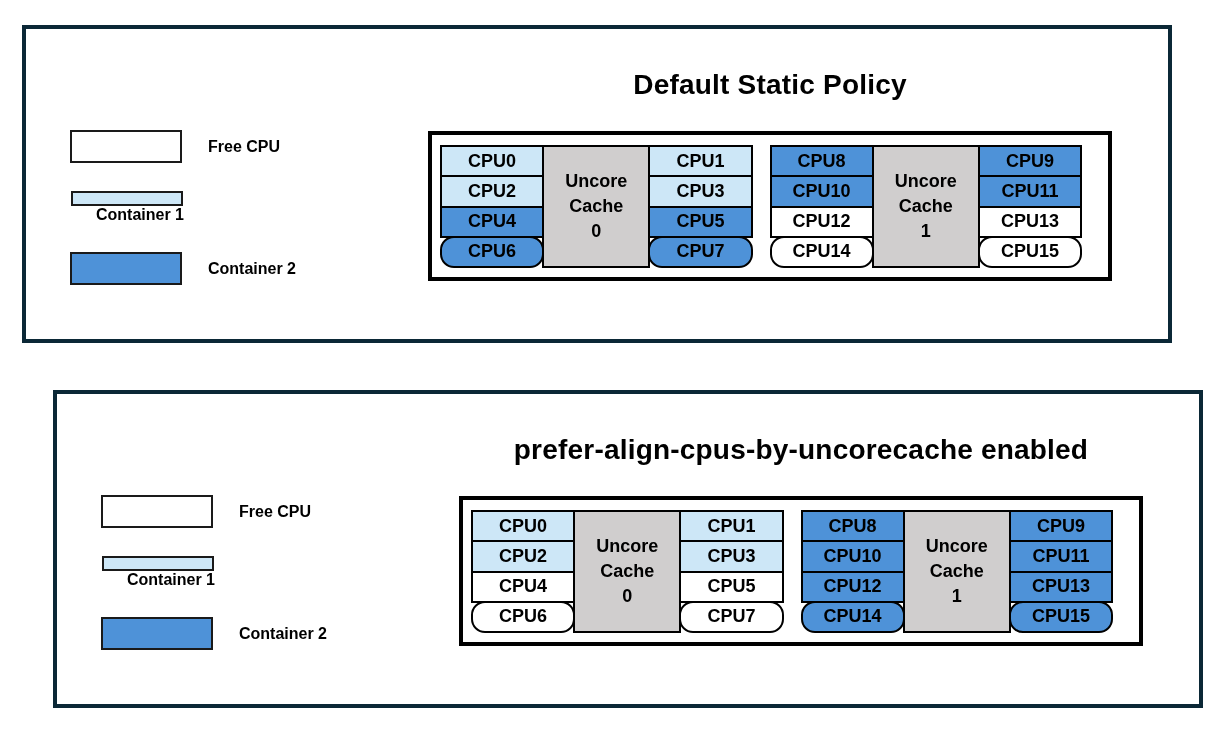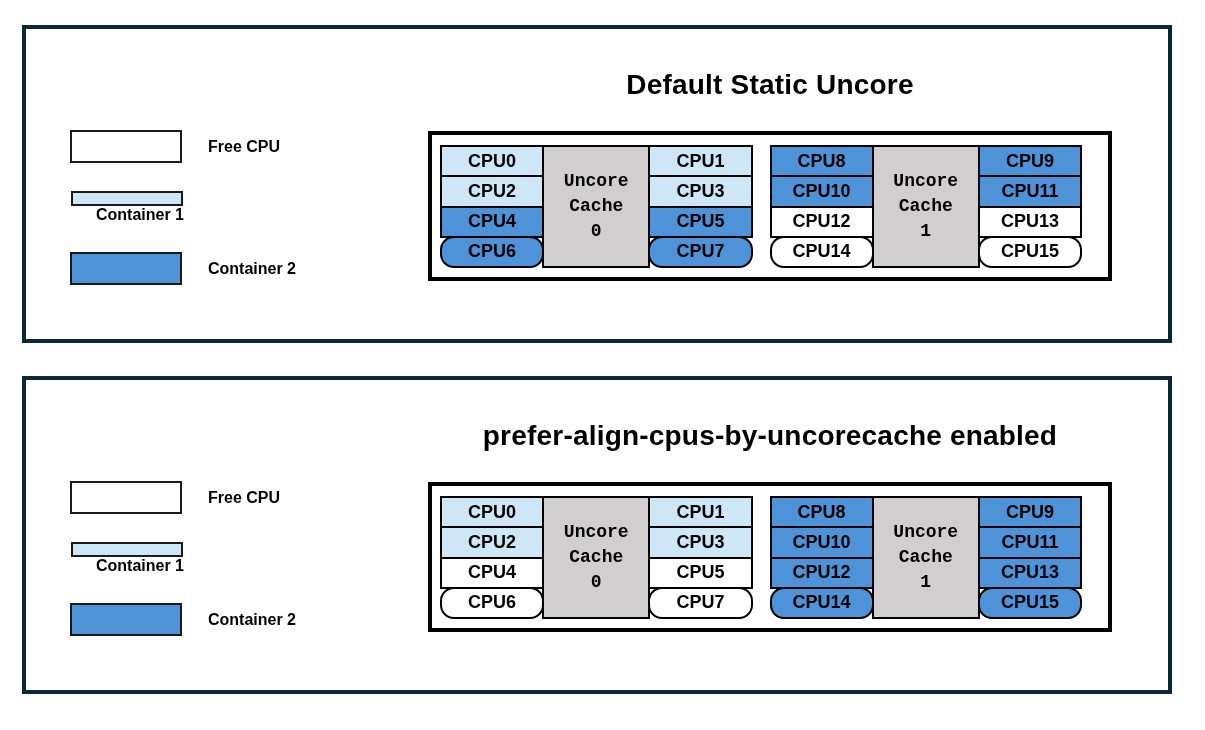--- a/index.html
+++ b/index.html
@@ -17,21 +17,21 @@
   .panel {
     position: absolute;
     left: 22px;
     width: 1150px;
     height: 318px;
     box-sizing: border-box;
     border: 4px solid #0b2836;
     background: #ffffff;
   }
   #panel-0 { top: 25px; }
-  #panel-1 { top: 376px; }
+  #panel-1 { top: 390px; margin-left: 31px; }
 
   .panel-title {
     position: absolute;
     left: 402px;
     top: 41px;
     width: 684px;
     text-align: center;
     font-size: 28px;
     font-weight: bold;
     line-height: 1.1;
@@ -110,28 +110,27 @@
     background: #d0cece;
     display: flex;
     flex-direction: column;
     align-items: center;
     justify-content: center;
     font-size: 18px;
     font-weight: bold;
     line-height: 1.38;
     text-align: center;
     z-index: 1;
-    font-family: Liberation Mono, monospace;
   }
 </style>
 </head>
 <body>
 
 <div class="panel" id="panel-0">
-  <div class="panel-title">Default Static Uncore</div>
+  <div class="panel-title">Default Static Policy</div>
 
   <div class="legend-item row-0">
     <div class="legend-swatch" style="background: rgb(255, 255, 255);"></div>
     <div class="legend-label">Free CPU</div>
   </div>
   <div class="legend-item row-1">
     <div class="legend-swatch" style="background: rgb(205, 231, 247);"></div>
     <div class="legend-label">Container 1</div>
   </div>
   <div class="legend-item row-2">

